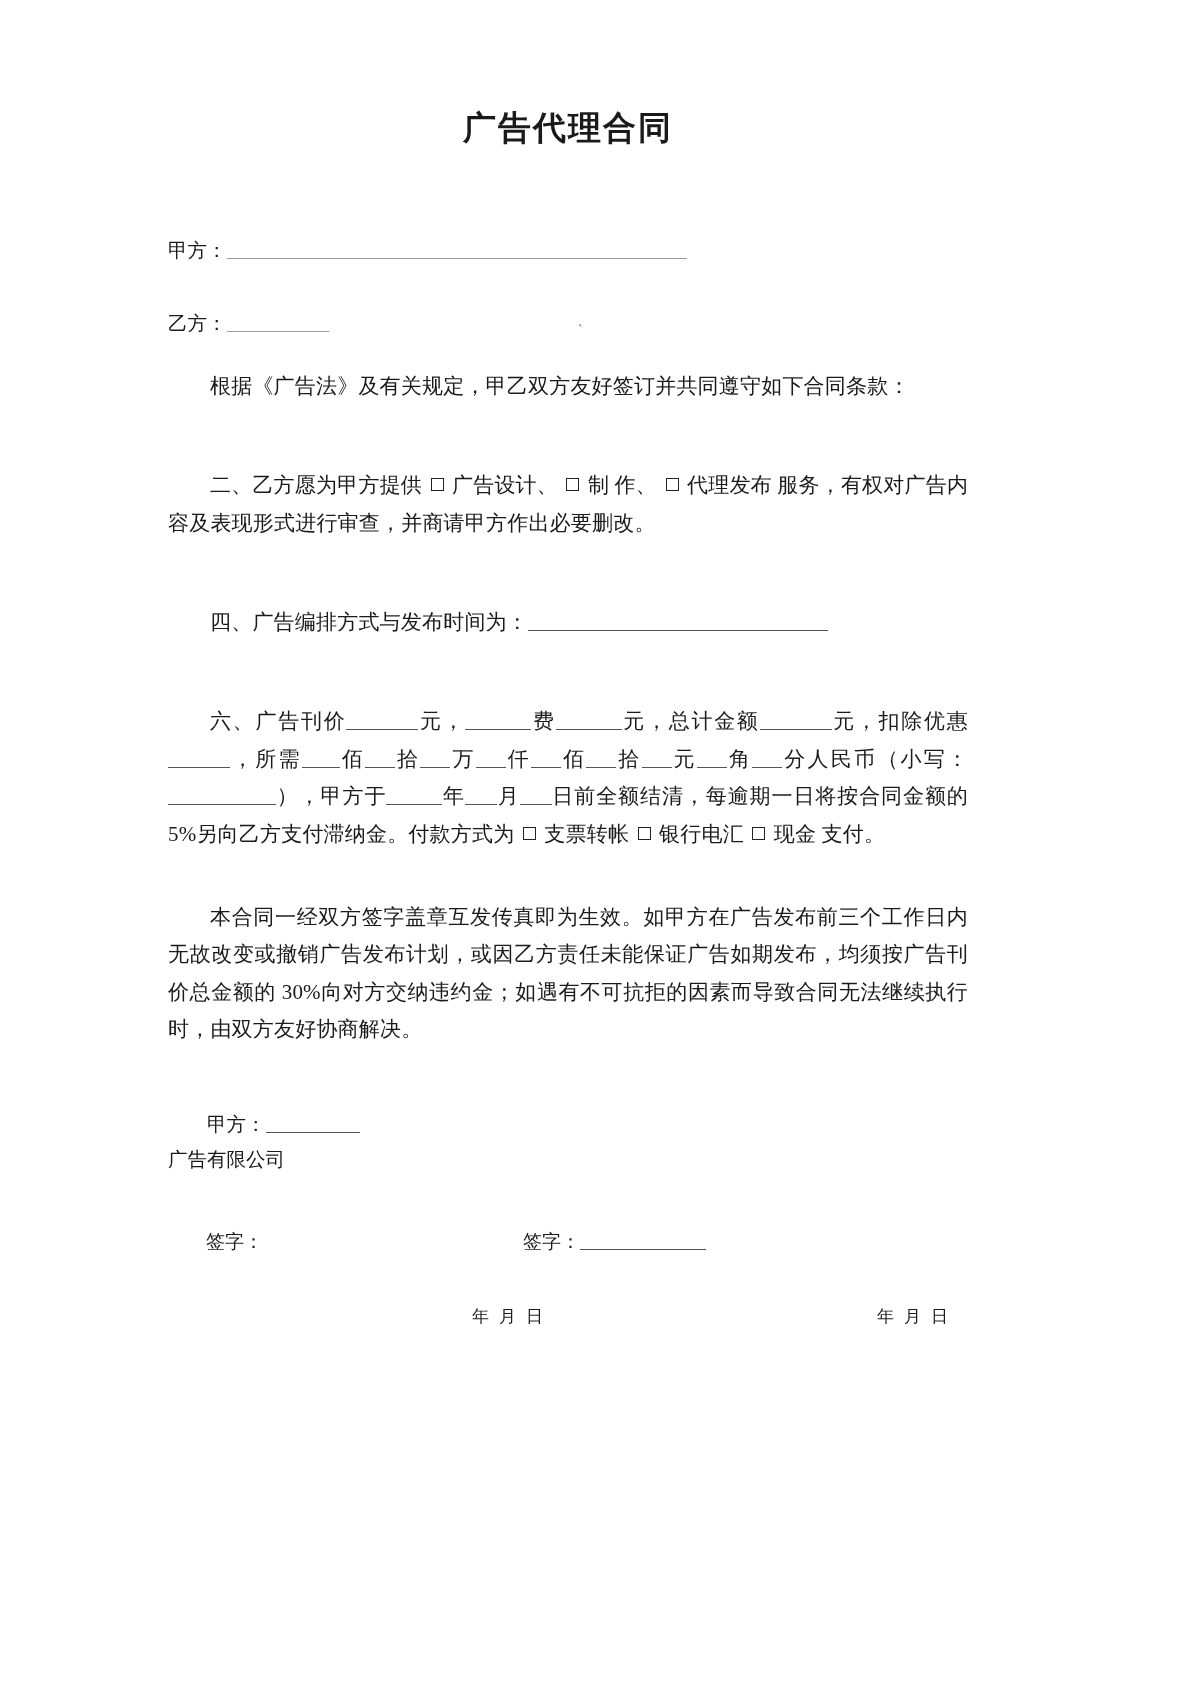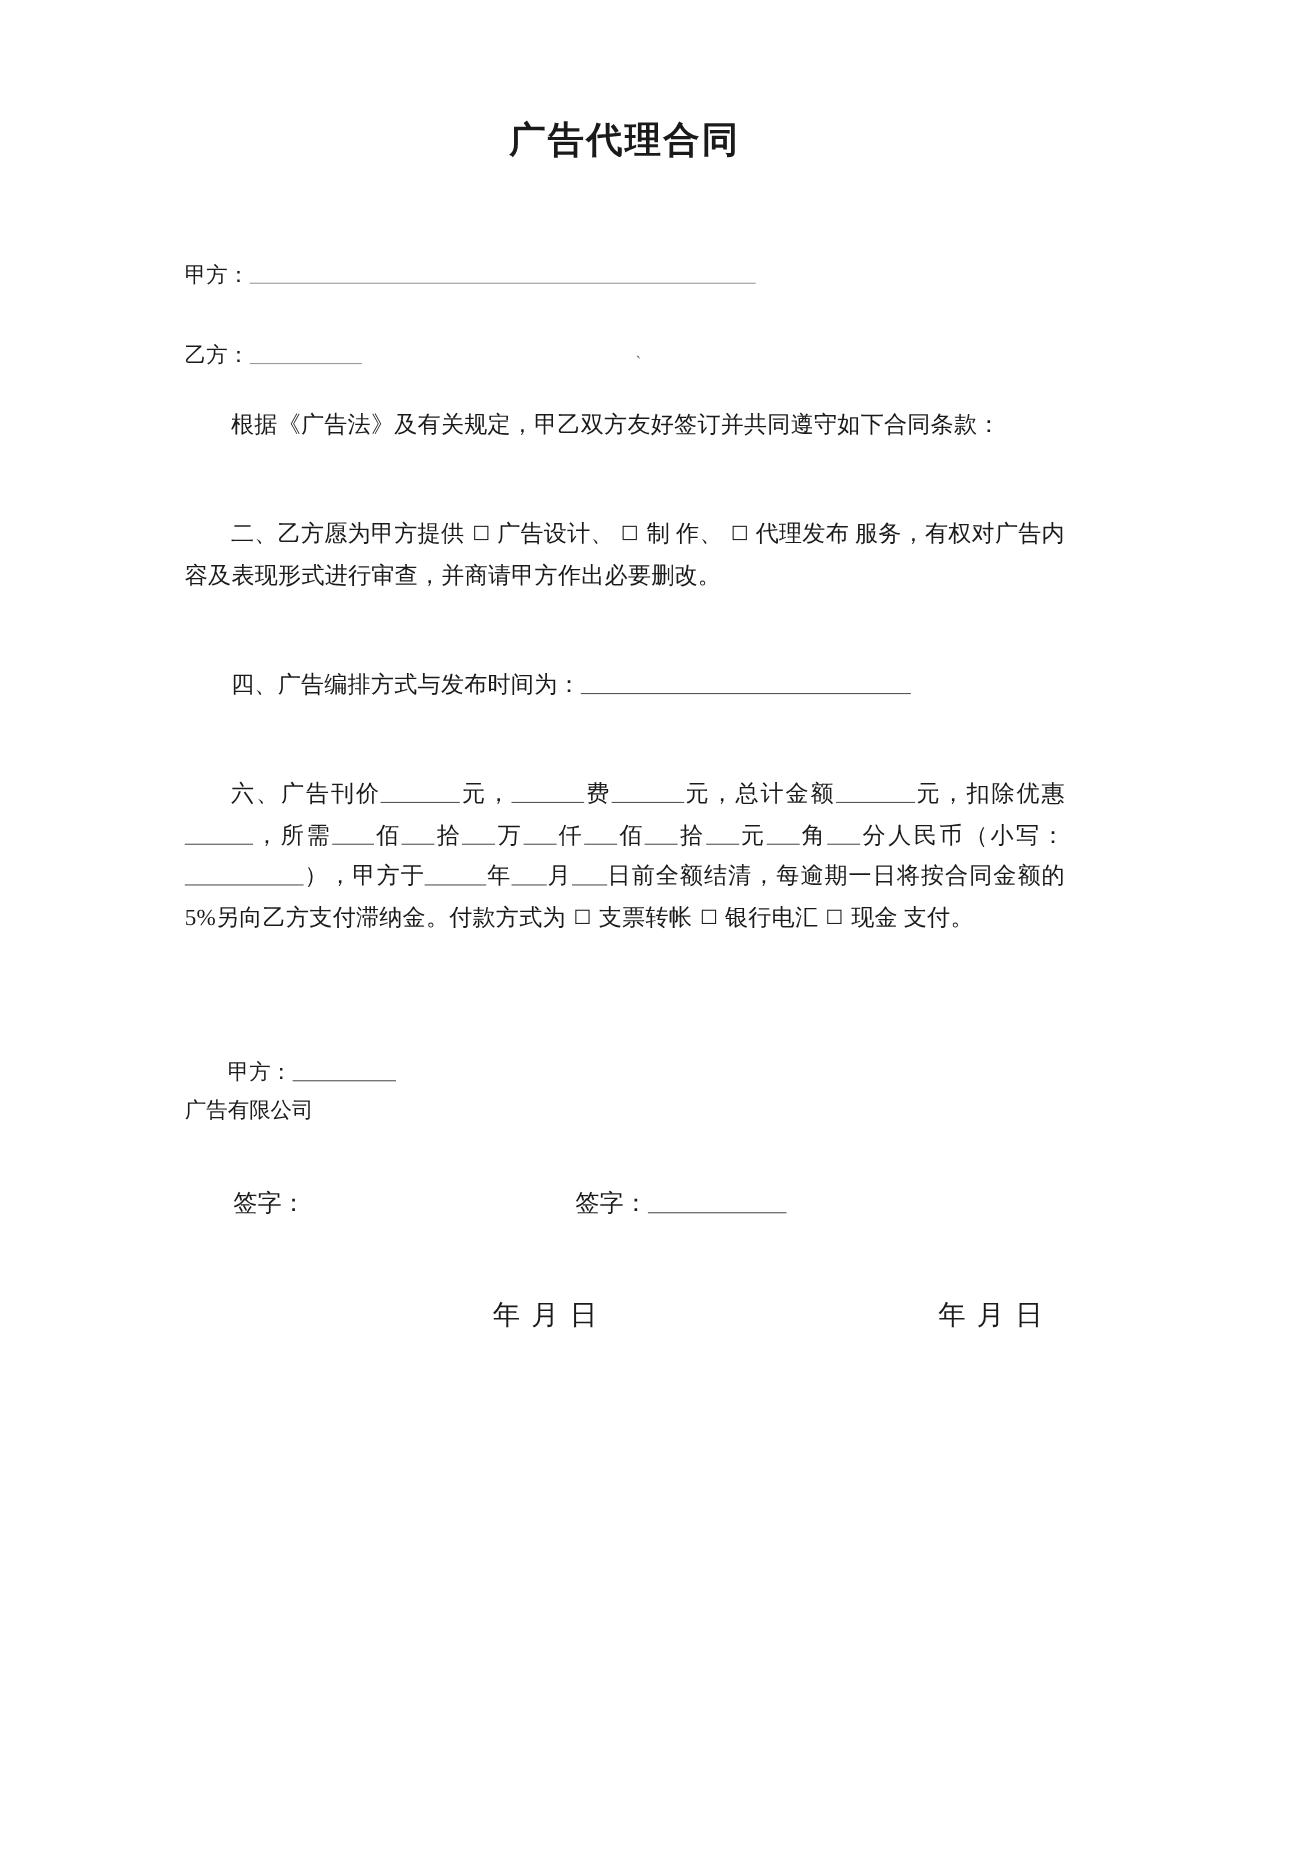--- a/index.html
+++ b/index.html
@@ -88,27 +88,27 @@
   }
   .sig-row {
     display: flex;
     align-items: flex-start;
   }
   .sig-left { width: 430px; text-indent: 2em; }
   .sig-right { flex: 1; }
   .sig-wrap { margin-top: 0; }
   .sign-names {
     margin-top: 52px;
-    font-size: 22px;
+    font-size: 19px;
     display: flex;
   }
   .sign-names .sig-left { width: 355px; text-indent: 2em; }
   .date-row {
-    margin-top: 70px;
-    font-size: 25px;
+    margin-top: 50px;
+    font-size: 17px;
     display: flex;
   }
   .date-cell {
     letter-spacing: 10px;
   }
   .date-left { width: 385px; text-align: right; padding-right: 120px;}
   .date-right { flex: 1; text-align: right; padding-right: 10px;}
 </style>
 </head>
 <body>
@@ -166,20 +166,21 @@
       <span>支票转帐</span>
       <span class="cbox"></span>
       <span>银行电汇</span>
       <span class="cbox"></span>
       <span>现金</span>
       <span>支付。</span>
     </p>
 
     <div class="gap-xl"></div>
 
+    <p class="body-par">本合同一经双方签字盖章互发传真即为生效。如甲方在广告发布前三个工作日内无故改变或撤销广告发布计划，或因乙方责任未能保证广告如期发布，均须按广告刊价总金额的 30%向对方交纳违约金；如遇有不可抗拒的因素而导致合同无法继续执行时，由双方友好协商解决。</p>
 
     <div class="sig-block">
       <div class="sig-row">
         <div class="sig-left">
           <span>甲方：</span><span class="blank" style="width:94px"></span>
         </div>
       </div>
       <div class="sig-wrap">广告有限公司</div>
     </div>
 

